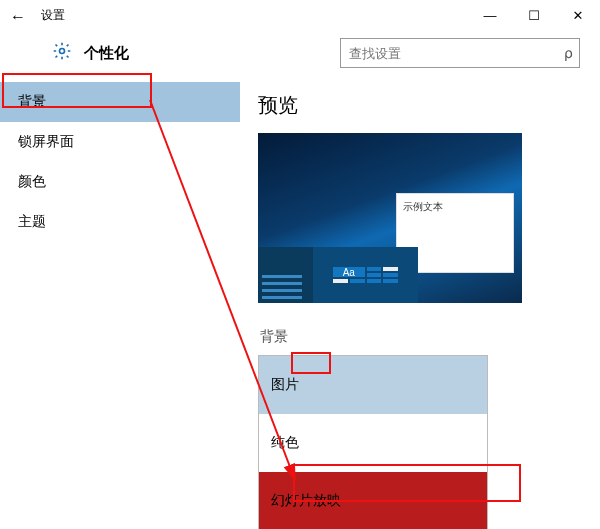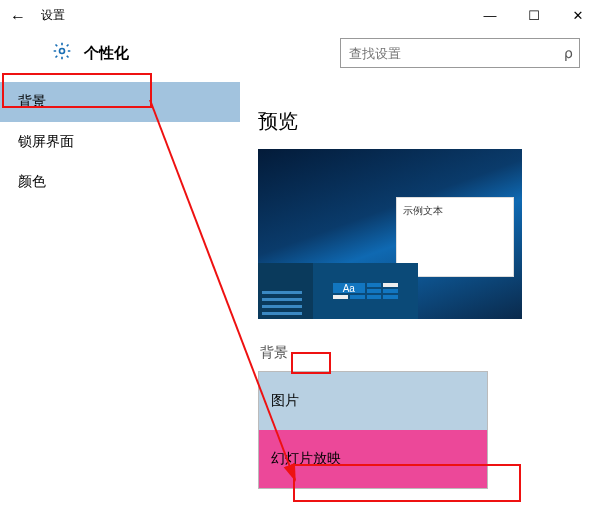--- a/index.html
+++ b/index.html
@@ -64,29 +64,29 @@
     cursor: default;
     color:#000;
   }
   .sidebar-item.active {
     background: #a2c3de;
   }
   .content {
     flex:1;
     padding: 6px 10px 0 18px;
   }
-  .preview-title { font-size: 20px; margin: 20px 0 14px 0; }
+  .preview-title { font-size: 20px; margin: 4px 0 14px 0; }
   .preview-box {
     width: 264px; height: 170px;
     background: linear-gradient(160deg,#031b39 0%,#0a3b6b 40%,#0f69b2 55%,#0a2a4c 100%);
     position: relative;
     overflow:hidden;
   }
   .preview-window {
-    position:absolute; right:8px; top:48px;
+    position:absolute; right:8px; top:60px;
     width:118px; height:80px;
     background:#fff;
     border:1px solid #ddd;
     padding:6px;
     font-size:10px;
     color:#333;
   }
   .taskbar-mock {
     position:absolute; left:0; bottom:0;
     height:56px; width:160px;
@@ -119,21 +119,21 @@
     width:230px;
     border:1px solid #bbb;
     background:#fff;
     font-size:14px;
   }
   .dropdown-item {
     padding:20px 12px;
     cursor:default;
   }
   .dropdown-item.hover { background:#b8d0e2; }
-  .dropdown-item.selected { background:#ec4899; }
+  .dropdown-item.selected { background:#b91c1c; }
   
   .hl { position:absolute; border:2px solid #e11; pointer-events:none; }
   .arrow-svg { position:absolute; left:0; top:0; width:600px; height:529px; pointer-events:none; }
 </style>
 </head>
 <body>
 
 <div class="titlebar">
   <div class="titlebar-left">
     <span class="back">←</span>
@@ -165,20 +165,23 @@
 <div class="body">
   <div class="sidebar">
     <div class="sidebar-item active">
       <span>背景</span>
     </div>
     <div class="sidebar-item">
       <span>锁屏界面</span>
     </div>
     <div class="sidebar-item">
       <span>颜色</span>
+    </div>
+    <div class="sidebar-item">
+      <span>主题</span>
     </div>
   </div>
 
   <div class="content">
     <div class="preview-title">预览</div>
 
     <div class="preview-box">
       <div class="preview-window">
         <span>示例文本</span>
       </div>
@@ -202,20 +205,23 @@
         </div>
       </div>
     </div>
 
     <div class="section-label">背景</div>
 
     <div class="dropdown">
       <div class="dropdown-item hover">
         <span>图片</span>
       </div>
+      <div class="dropdown-item">
+        <span>纯色</span>
+      </div>
       <div class="dropdown-item selected">
         <span>幻灯片放映</span>
       </div>
     </div>
   </div>
 </div>
 
 <div class="hl" style="left:2px; top:73px; width:150px; height:35px;"></div>
 <div class="hl" style="left:291px; top:352px; width:40px; height:22px;"></div>
 <div class="hl" style="left:293px; top:464px; width:228px; height:38px;"></div>

